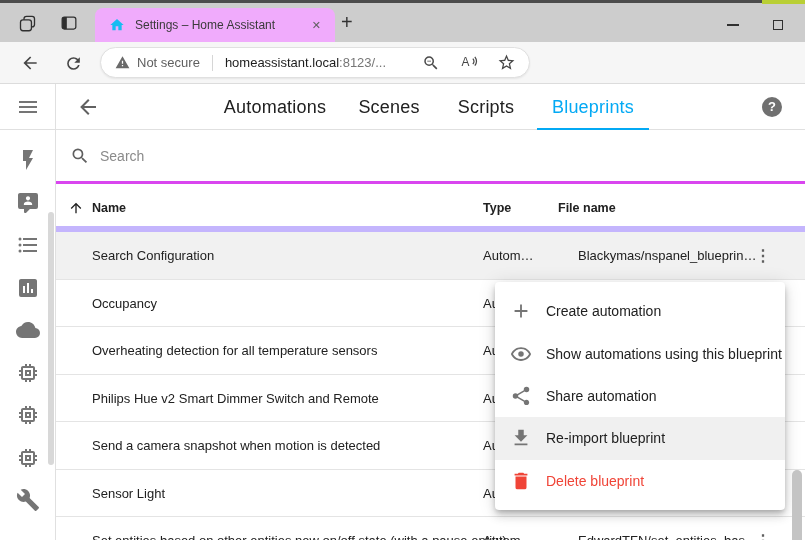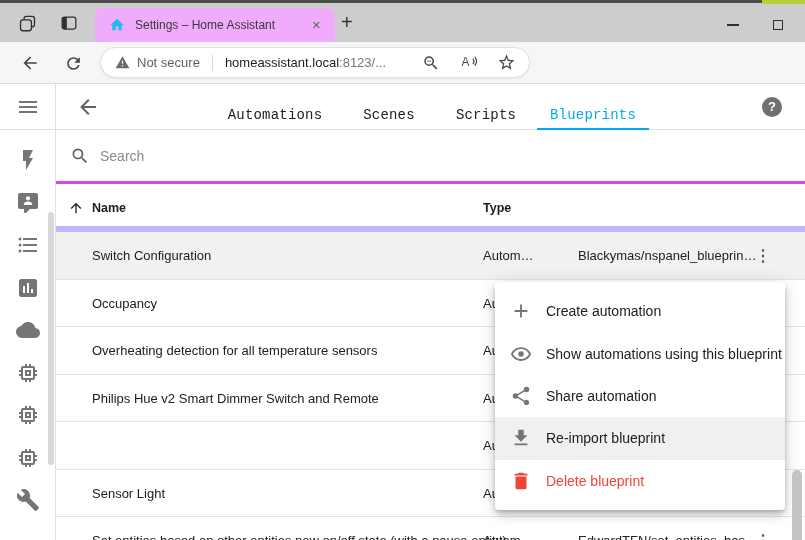--- a/index.html
+++ b/index.html
@@ -48,22 +48,22 @@
   .sidebar { position:absolute; left:0; top:0; bottom:0; width:56px; background:#fff; border-right:1px solid #e0e0e0; z-index:5; }
   .sb-top { height:46px; border-bottom:1px solid #e0e0e0; display:flex; align-items:center; justify-content:center; }
   .sb-item { height:42.5px; width:55px; display:flex; align-items:center; justify-content:center; }
   .sb-icons { padding-top:9px; }
   .sb-item svg { fill:#757575; }
   .sb-scroll { position:absolute; left:48px; top:128px; width:6px; height:253px; background:#d8d8d8; border-radius:3px; }
 
   .main { position:absolute; left:56px; top:0; right:0; bottom:0; }
   .ha-header { position:absolute; top:0; left:0; right:0; height:46px; background:#fff; border-bottom:1px solid #e0e0e0; }
   .ha-back { position:absolute; left:20px; top:11px; width:24px; height:24px; }
-  .ha-tab { position:absolute; top:8px; height:46px; line-height:46px; transform:translateX(-50%);
-            font-size:14px; font-weight:500; color:#212121; letter-spacing:.2px; cursor:default;font-family:Liberation Mono, monospace; }
+  .ha-tab { position:absolute; top:0; height:46px; line-height:46px; transform:translateX(-50%);
+            font-size:18px; font-weight:500; color:#212121; letter-spacing:.2px; cursor:default; }
   .ha-tab.active { color:var(--accent,#03a9f4); }
   .ha-underline { position:absolute; bottom:-1px; height:2px; width:112px; background:var(--accent,#03a9f4); }
   .ha-help { position:absolute; right:23px; top:13px; width:20px; height:20px; border-radius:50%;
              background:#707070; color:#fff; font-size:13px; font-weight:700; text-align:center; line-height:20px; }
 
   .search-row { position:absolute; top:46px; left:0; right:0; height:54px; border-bottom:3px solid #d946ef;
                 display:flex; align-items:center; background:#fff; }
   .search-ic { margin-left:14px; display:flex; }
   .search-input { border:none; outline:none; margin-left:10px; font-size:14px; color:#212121; width:300px;
                   font-family:"Liberation Sans", sans-serif; background:transparent; }
@@ -288,25 +288,26 @@
       </div>
 
       <div class="thead">
         <span class="th-sort">
           <svg viewBox="0 0 24 24" width="16" height="16" fill="#212121">
               <path d="M13,20H11V8L5.5,13.5L4.08,12.08L12,4.16L19.92,12.08L18.5,13.5L13,8V20Z"></path>
             </svg>
         </span>
         <span class="th th-name">Name</span>
         <span class="th th-type">Type</span>
+        <span class="th th-file">File name</span>
       </div>
 
       <div class="rows" id="rows">
           <div class="trow hl">
-            <span class="c-name">Switch Configuration</span>
+            <span class="c-name">Search Configuration</span>
             <span class="c-type">Autom…</span>
             <span class="c-file">Blackymas/nspanel_blueprin…</span>
             <span class="c-menu">⋮</span>
           </div>
           <div class="trow">
             <span class="c-name">Occupancy</span>
             <span class="c-type">Autom…</span>
             <span class="c-file"></span>
             <span class="c-menu">⋮</span>
           </div>
@@ -316,20 +317,21 @@
             <span class="c-file"></span>
             <span class="c-menu">⋮</span>
           </div>
           <div class="trow">
             <span class="c-name">Philips Hue v2 Smart Dimmer Switch and Remote</span>
             <span class="c-type">Autom…</span>
             <span class="c-file"></span>
             <span class="c-menu">⋮</span>
           </div>
           <div class="trow">
+            <span class="c-name">Send a camera snapshot when motion is detected</span>
             <span class="c-type">Autom…</span>
             <span class="c-file"></span>
             <span class="c-menu">⋮</span>
           </div>
           <div class="trow">
             <span class="c-name">Sensor Light</span>
             <span class="c-type">Autom…</span>
             <span class="c-file"></span>
             <span class="c-menu">⋮</span>
           </div>

